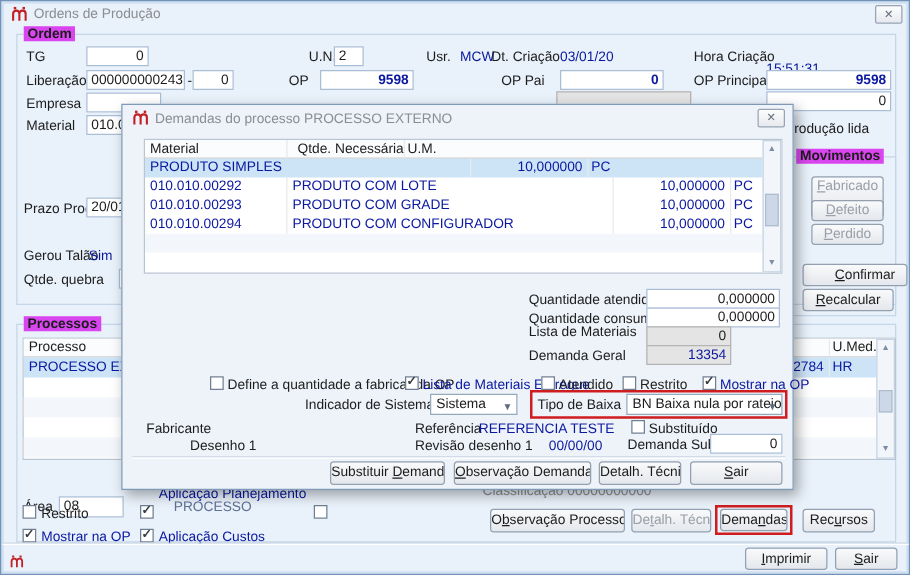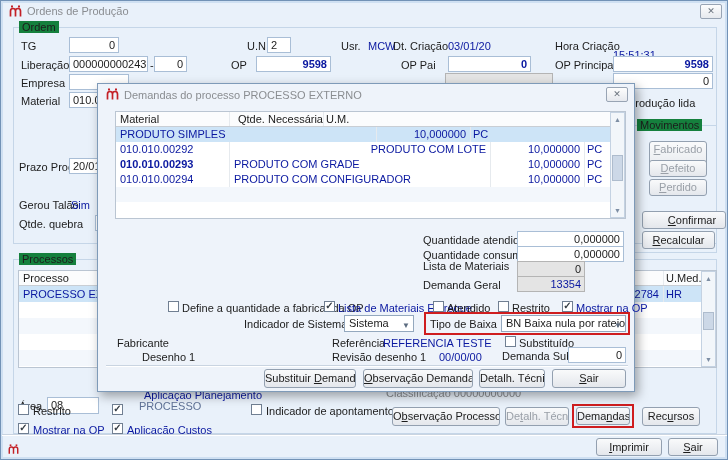--- a/index.html
+++ b/index.html
@@ -9,21 +9,21 @@
   .abs { position:absolute; }
   .lbl { white-space:nowrap; }
   .bold { font-weight:bold; }
   .val { color:#0a18a0; white-space:nowrap; }
   .gray { color:#8a8d91; }
   .fld { position:absolute; background:#fff; border:1px solid #a9bed6; padding:0 3px;
          line-height:14px; overflow:hidden; white-space:nowrap; }
   .fld.num { text-align:right; }
   .fld.ro { background:#e4e4e4; border-color:#b4b4b4; }
   .grp { position:absolute; border:1px solid #c5d6e8; }
-  .grp-label { position:absolute; font-weight:normal; background:#15803d; padding:0 3px; white-space:nowrap; }
+  .grp-label { position:absolute; font-weight:bold; background:#d946ef; padding:0 3px; white-space:nowrap; }
   .btn { position:absolute; background:linear-gradient(#f9fafb,#e4e7ec); border:1px solid #93a0b0;
          border-radius:3px; text-align:center; cursor:default; overflow:hidden; white-space:nowrap; }
   .btn.disabled { color:#9aa0a8; }
   .closebtn { position:absolute; width:22px; height:15px; background:linear-gradient(#fdfdfd,#e6e9ee);
               border:1px solid #98a4b4; border-radius:2px; text-align:center; line-height:13px;
               font-size:9px; color:#6a737e; }
   .cb { position:absolute; width:11px; height:11px; background:#fff; border:1px solid #707f92; }
   .cb .chk { display:block; margin-top:-2px; font-size:10px; font-weight:bold; color:#333b43;
              line-height:12px; text-align:center; }
   .combo { position:absolute; height:17px; line-height:15px; background:#fff; border:1px solid #94a8be;
@@ -142,23 +142,22 @@
 
   <span class="abs lbl" style="left:18px;top:399px;">Área</span>
   <div class="fld" style="left:46px;top:396px;width:52px;height:17px;">08</div>
   <span class="abs lbl" style="left:138px;top:399px;color:#5f7296;">PROCESSO</span>
 
   <span class="cb" style="left:17px;top:403px;"></span>
   <span class="abs lbl" style="left:32px;top:404px;">Restrito</span>
   <span class="cb" style="left:111px;top:403px;">
       <span class="chk">✓</span>
     </span>
-  <span class="abs lbl val" style="left:126px;top:388px;margin-left:17px;">Aplicação Planejamento</span>
+  <span class="abs lbl val" style="left:126px;top:388px;">Aplicação Planejamento</span>
   <span class="cb" style="left:250px;top:403px;"></span>
-  <span class="abs lbl" style="left:265px;top:404px;">Indicador de apontamento</span>
   <span class="cb" style="left:17px;top:422px;">
       <span class="chk">✓</span>
     </span>
   <span class="abs lbl val" style="left:32px;top:423px;">Mostrar na OP</span>
   <span class="cb" style="left:111px;top:422px;">
       <span class="chk">✓</span>
     </span>
   <span class="abs lbl val" style="left:126px;top:423px;">Aplicação Custos</span>
 
   <div class="btn" style="left:391px;top:406px;width:108px;height:19px;line-height:17px;">O<u>b</u>servação Processo/OP</div>
@@ -195,26 +194,26 @@
           <span class="c" style="width:94px;padding-left:8px;">Qtde. Necessária</span>
           <span class="c" style="width:25px;padding:0 2px;">U.M.</span>
         </div>
         <div class="tr sel">
           <span class="c val" style="width:261px;">PRODUTO SIMPLES</span>
           <span class="c r val" style="width:94px;">10,000000</span>
           <span class="c val" style="width:25px;padding:0 2px;">PC</span>
         </div>
         <div class="tr">
           <span class="c val" style="width:114px;">010.010.00292</span>
-          <span class="c val" style="width:261px;text-align:right;">PRODUTO COM LOTE</span>
+          <span class="c val" style="width:261px;">PRODUTO COM LOTE</span>
           <span class="c r val" style="width:94px;">10,000000</span>
           <span class="c val" style="width:25px;padding:0 2px;">PC</span>
         </div>
         <div class="tr">
-          <span class="c val" style="width:114px;font-weight:bold;">010.010.00293</span>
+          <span class="c val" style="width:114px;">010.010.00293</span>
           <span class="c val" style="width:261px;">PRODUTO COM GRADE</span>
           <span class="c r val" style="width:94px;">10,000000</span>
           <span class="c val" style="width:25px;padding:0 2px;">PC</span>
         </div>
         <div class="tr">
           <span class="c val" style="width:114px;">010.010.00294</span>
           <span class="c val" style="width:261px;">PRODUTO COM CONFIGURADOR</span>
           <span class="c r val" style="width:94px;">10,000000</span>
           <span class="c val" style="width:25px;padding:0 2px;">PC</span>
         </div>
@@ -261,21 +260,21 @@
     <div class="combo" style="left:403px;top:231px;width:125px;">
       <span>BN Baixa nula por rateio</span><span class="arrow">▼</span>
     </div>
 
     <span class="abs lbl" style="left:19px;top:253px;">Fabricante</span>
     <span class="abs lbl" style="left:234px;top:253px;">Referência</span>
     <span class="abs val" style="left:285px;top:253px;">REFERENCIA TESTE</span>
     <span class="cb" style="left:407px;top:252px;"></span>
     <span class="abs lbl" style="left:421px;top:253px;">Substituído</span>
 
-    <span class="abs lbl" style="left:9px;top:267px;padding-left:35px;">Desenho 1</span>
+    <span class="abs lbl" style="left:19px;top:267px;padding-left:35px;">Desenho 1</span>
     <span class="abs lbl" style="left:234px;top:267px;">Revisão desenho 1</span>
     <span class="abs val" style="left:341px;top:267px;">00/00/00</span>
     <span class="abs lbl" style="left:404px;top:266px;">Demanda Subst.</span>
     <div class="fld num" style="left:470px;top:263px;width:58px;height:16px;">0</div>
 
     <div class="sep" style="left:8px;top:281px;width:522px;"></div>
 
     <div class="btn" style="left:166px;top:285px;width:92px;height:19px;line-height:17px;">Substituir <u>D</u>emanda</div>
     <div class="btn" style="left:265px;top:285px;width:110px;height:19px;line-height:17px;"><u>O</u>bservação Demanda/OP</div>
     <div class="btn" style="left:381px;top:285px;width:66px;height:19px;line-height:17px;">Detalh. Técnico</div>

